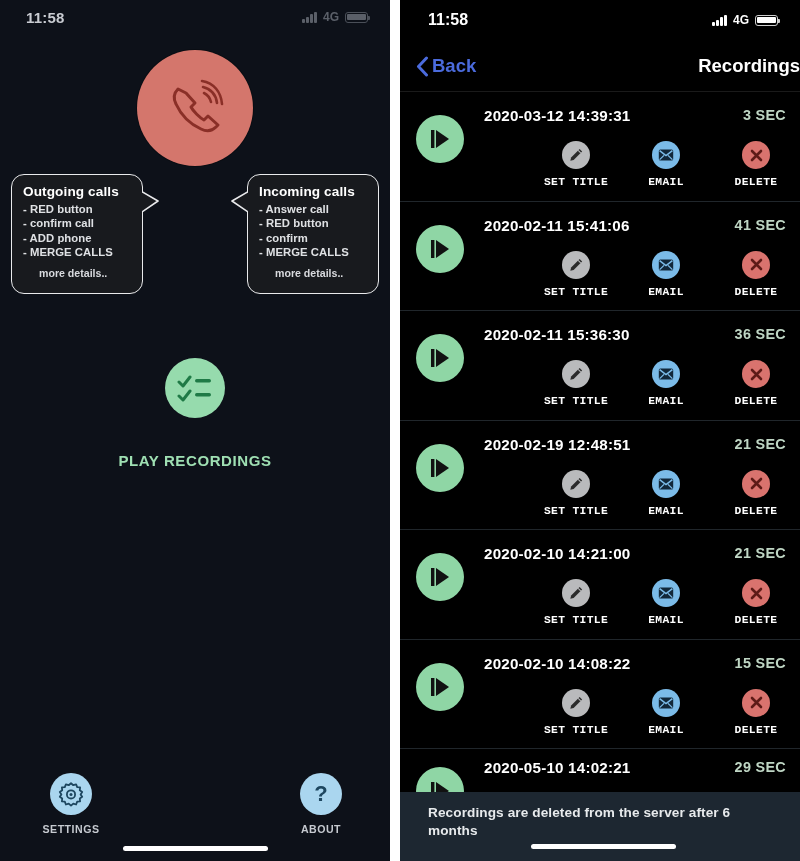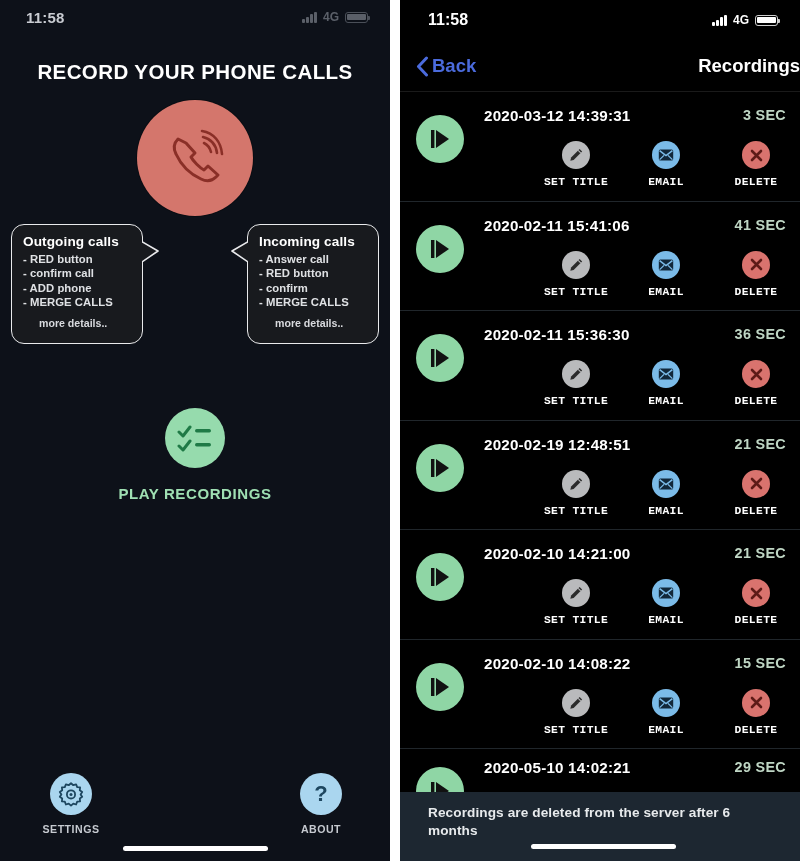--- a/index.html
+++ b/index.html
@@ -94,21 +94,21 @@
   }
 
   .play-rec { margin-top: 56px; text-align: center; }
   .rec-circle {
     width: 60px; height: 60px; border-radius: 50%;
     background: #96dbad; margin: 0 auto;
     display: flex; align-items: center; justify-content: center;
   }
   .play-rec-label {
     color: #9fe0b3; font-size: 15px; font-weight: bold;
-    letter-spacing: 0.6px; margin-top: 17px;
+    letter-spacing: 0.6px; margin-top: 34px;
   }
 
   .l-bottom {
     position: absolute; left: 0; bottom: 0; width: 390px;
     padding: 0 0 10px;
   }
   .bottom-row {
     display: flex; justify-content: space-between;
     padding: 0 36px 0 38px; align-items: flex-start;
   }
@@ -232,21 +232,20 @@
             <i></i>
             <i></i>
           </span>
         <span class="net-label">4G</span>
         <span class="batt">
             <i></i>
           </span>
       </div>
     </div>
 
-    <div class="l-title">RECORD YOUR PHONE CALLS</div>
 
     <div class="phone-btn">
       <svg width="70" height="70" viewBox="0 0 70 70">
         <path d="M18 16 C14 20 13 25 16 31 C21 42 30 51 41 56 C47 59 52 58 56 54 L58 52 L48 43 L44 47 C40 45 33 38 31 34 L35 30 L26 20 Z" fill="none" stroke="#8a2f27" stroke-width="3" stroke-linejoin="round" stroke-linecap="round"></path>
         <path d="M44 20 C48 22 50 25 51 29" fill="none" stroke="#8a2f27" stroke-width="2.6" stroke-linecap="round"></path>
         <path d="M43 14 C51 16 56 22 57 30" fill="none" stroke="#8a2f27" stroke-width="2.6" stroke-linecap="round"></path>
         <path d="M42 8 C54 10 61 19 62 31" fill="none" stroke="#8a2f27" stroke-width="2.6" stroke-linecap="round"></path>
       </svg>
     </div>
 

